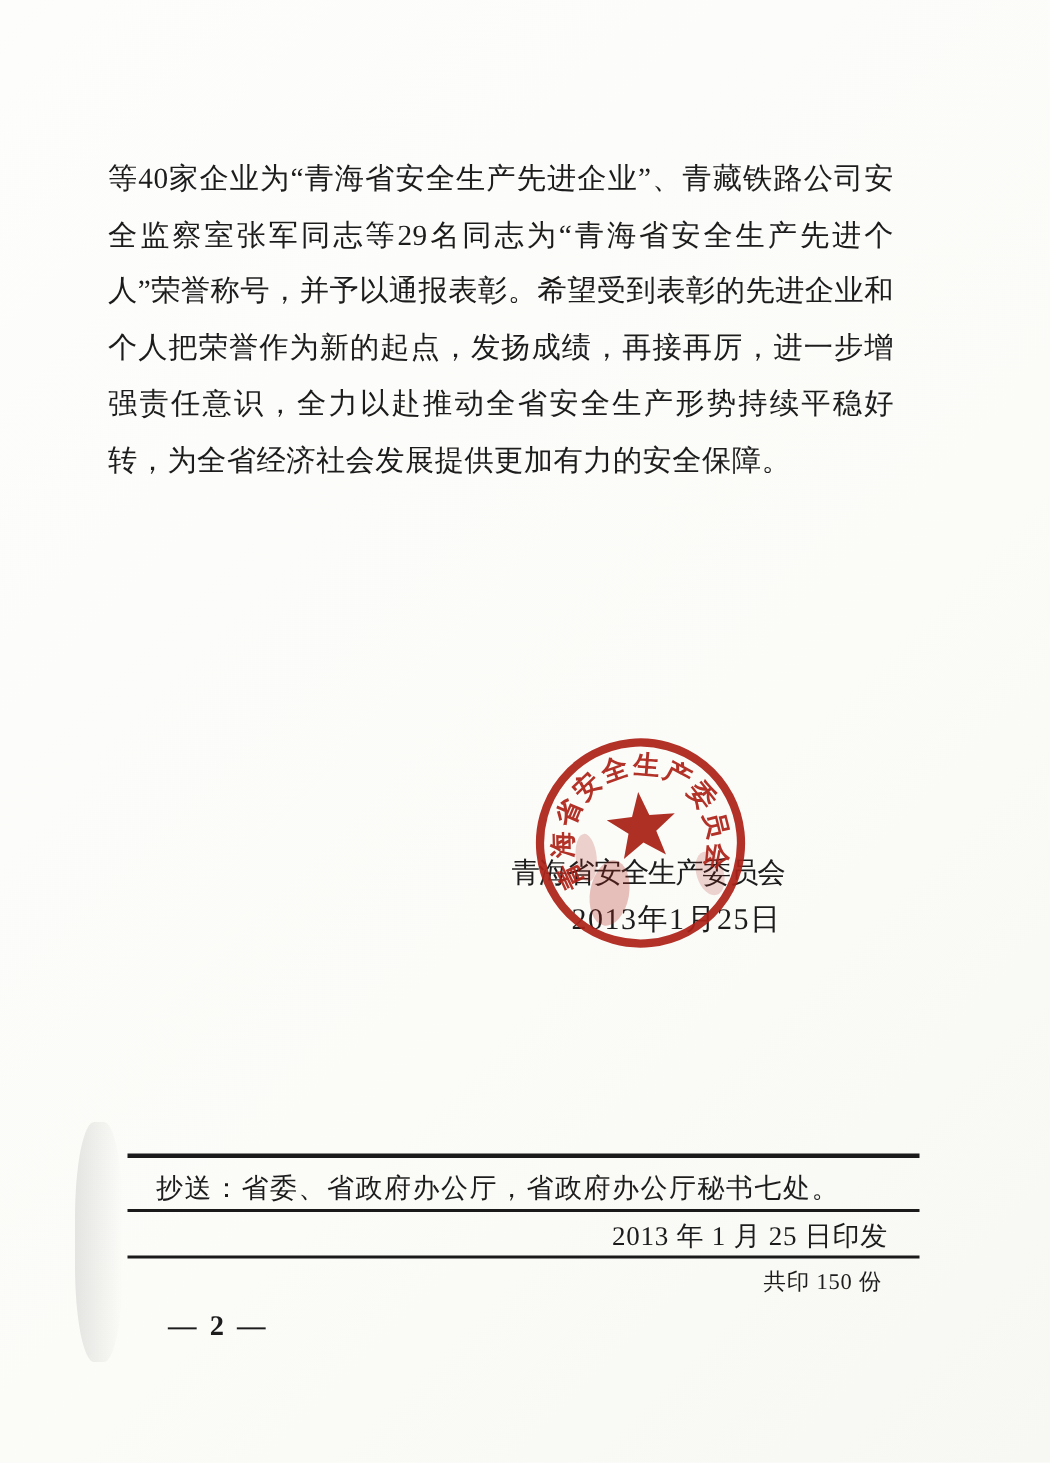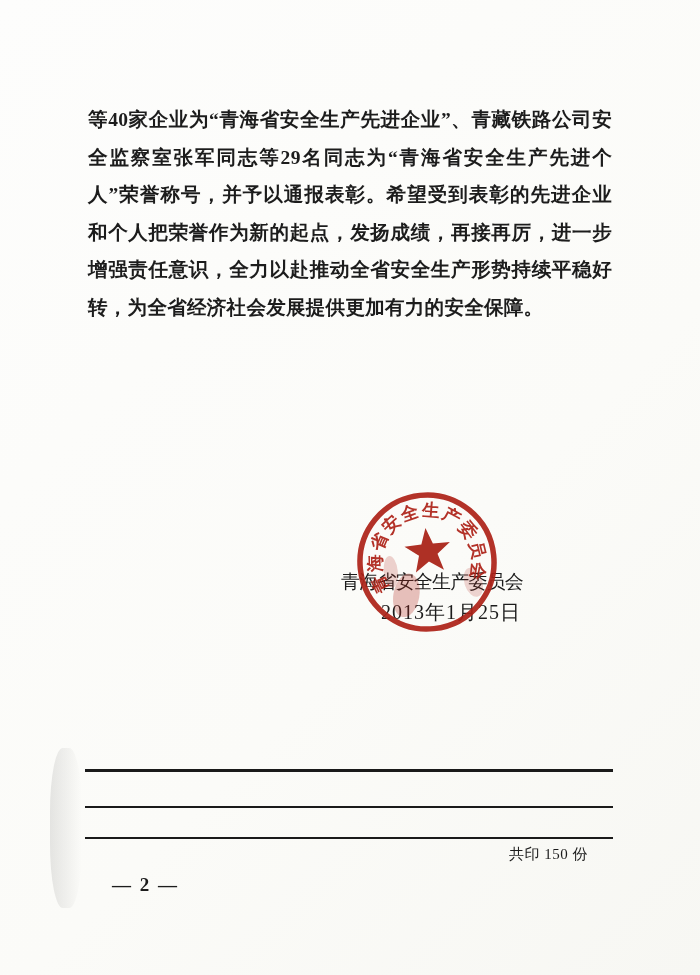--- a/index.html
+++ b/index.html
@@ -11,27 +11,26 @@
     position: relative;
     overflow: hidden;
   }
   .page {
     position: absolute; inset: 0;
     background: linear-gradient(135deg, #fdfdfc 0%, #fbfbf8 60%, #f7f7f3 100%);
   }
   
   .body-text {
     position: absolute;
-    top: 101px; left: 88px; width: 524px;
+    top: 101px; left: 72px; width: 524px;
     font-size: 19.5px;
     letter-spacing: 0.3px;
     line-height: 37.6px;
     text-align: justify;
     text-justify: inter-ideograph;
-    font-weight: bold;
   }
   .body-text p { margin: 0; }
   .body-text p.indent { text-indent: 2em; }
   .attachment { margin-top: 14px !important; text-indent: 2em; }
   
   .sig-org {
     position: absolute; top: 569px; left: 341px;
     font-size: 19px; letter-spacing: -0.8px; white-space: nowrap;
   }
   .sig-date {
@@ -98,20 +97,22 @@
       <text font-size="17.5" fill="#ad2117" font-family="Liberation Serif, DejaVu Serif, serif" font-weight="bold">
         <textPath href="#seal-text-arc" startOffset="0" textLength="190">青海省安全生产委员会</textPath>
       </text>
       <ellipse cx="73" cy="133" rx="13" ry="22" fill="#b0241a" opacity="0.30" transform="rotate(16 73 133)"></ellipse>
       <ellipse cx="60" cy="108" rx="7" ry="16" fill="#b0241a" opacity="0.22"></ellipse>
       <ellipse cx="141" cy="127" rx="9" ry="15" fill="#b0241a" opacity="0.20" transform="rotate(-12 141 127)"></ellipse>
     </g>
   </svg>
 
   <div class="rule rule-1"></div>
+  <div class="cc-line">抄送：省委、省政府办公厅，省政府办公厅秘书七处。</div>
   <div class="rule rule-2"></div>
+  <div class="print-date">2013 年 1 月 25 日印发</div>
   <div class="rule rule-3"></div>
   <div class="copies">共印 150 份</div>
   <div class="page-number">— 2 —</div>
 
   <div class="scan-shade"></div>
 
 </div>
 
 </body></html>

